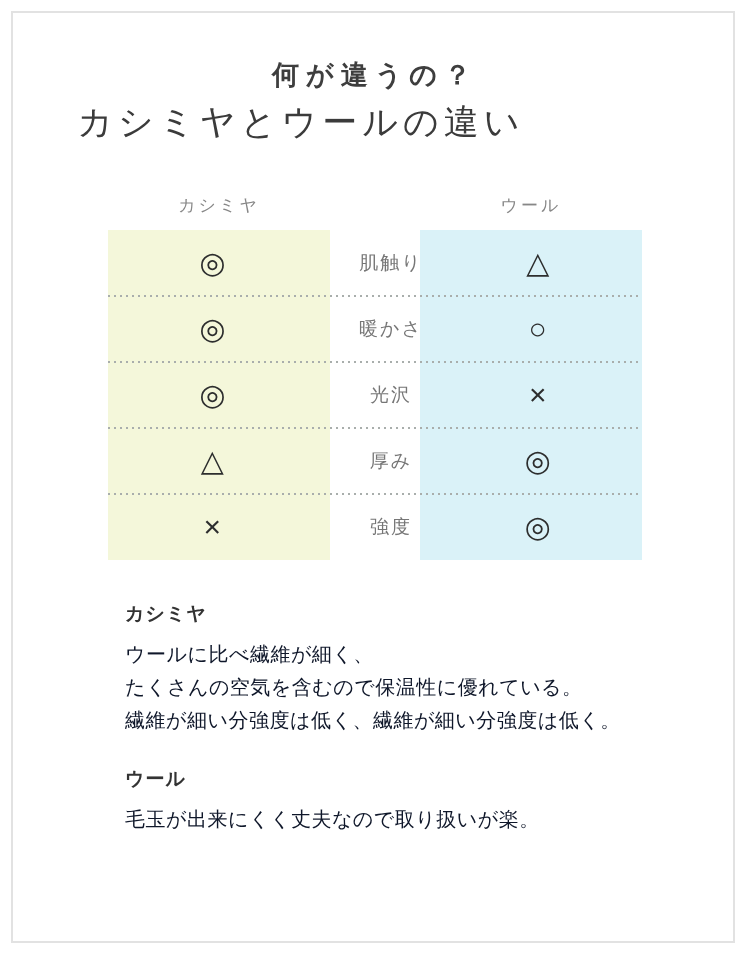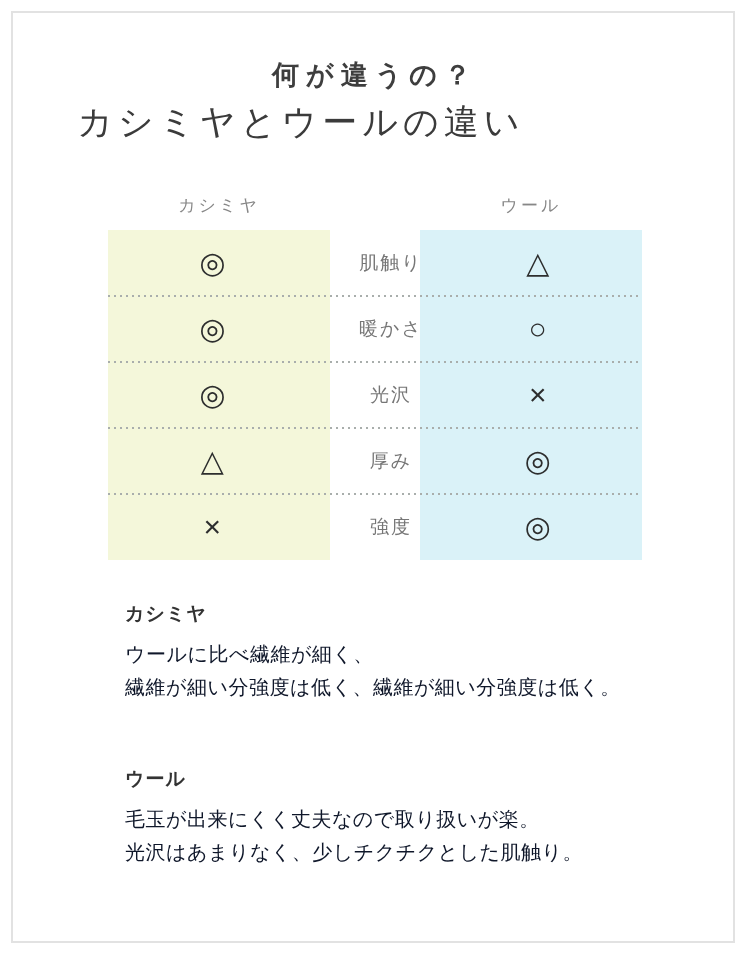--- a/index.html
+++ b/index.html
@@ -143,20 +143,20 @@
       <div class="cell sym">×</div>
       <div class="cell mid">強度</div>
       <div class="cell sym">◎</div>
     </div>
   </div>
 </div>
 
 <div class="section cashmere">
   <p class="sec-heading">カシミヤ</p>
   <p class="sec-line">ウールに比べ繊維が細く、</p>
+  <p class="sec-line">たくさんの空気を含むので保温性に優れている。</p>
   <p class="sec-line">繊維が細い分強度は低く、繊維が細い分強度は低く。</p>
 </div>
 
 <div class="section wool">
   <p class="sec-heading">ウール</p>
   <p class="sec-line">毛玉が出来にくく丈夫なので取り扱いが楽。</p>
-  <p class="sec-line">光沢はあまりなく、少しチクチクとした肌触り。</p>
 </div>
 
 </body></html>

